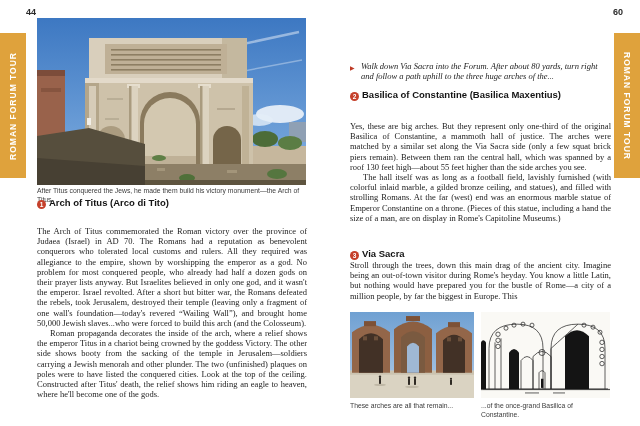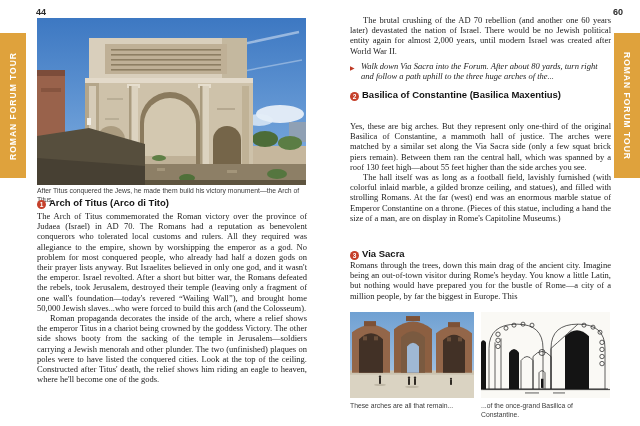--- a/index.html
+++ b/index.html
@@ -27,21 +27,21 @@
              padding-left:11px;text-align:left;}
   .dir-arrow{position:absolute;left:0;top:1.5px;font-size:6px;color:#BE3A26;font-style:normal;
              font-family:"Liberation Sans",sans-serif;}
   svg{display:block;}
 </style>
 </head>
 <body>
 
 <div class="spread">
 
-  <div class="page-num" style="left:36px;top:7px;">44</div>
+  <div class="page-num" style="left:26px;top:7px;">44</div>
 
   <div class="tab tab-left" style="left:0;top:33px;">
     <span>ROMAN FORUM TOUR</span>
   </div>
 
   <div class="photo" style="left:37px;top:18px;width:269px;height:167px;">
     <svg viewBox="0 0 269 167" width="269" height="167" preserveAspectRatio="none">
       <defs>
         <linearGradient id="sky1" x1="0" y1="0" x2="0" y2="1">
           <stop offset="0" stop-color="#3D78C2"></stop>
@@ -101,34 +101,31 @@
       <rect x="108" y="162" width="161" height="5" fill="#5E543F"></rect>
     </svg>
   </div>
 
   <div class="caption" style="left:37px;top:187px;width:269px;">After Titus conquered the Jews, he made them build his victory monument—the Arch of Titus.</div>
 
   <div class="heading" style="left:37px;top:197px;">
     <span class="marker">1</span><span>Arch of Titus (Arco di Tito)</span>
   </div>
 
-  <div class="bodytext" style="left:37px;top:211px;width:270px;">
+  <div class="bodytext" style="left:37px;top:226px;width:270px;">
     <p>The Arch of Titus commemorated the Roman victory over the province of Judaea (Israel) in AD 70. The Romans had a reputation as benevolent conquerors who tolerated local customs and rulers. All they required was allegiance to the empire, shown by worshipping the emperor as a god. No problem for most conquered people, who already had half a dozen gods on their prayer lists anyway. But Israelites believed in only one god, and it wasn't the emperor. Israel revolted. After a short but bitter war, the Romans defeated the rebels, took Jerusalem, destroyed their temple (leaving only a fragment of one wall's foundation—today's revered “Wailing Wall”), and brought home 50,000 Jewish slaves...who were forced to build this arch (and the Colosseum).</p>
     <p class="indent">Roman propaganda decorates the inside of the arch, where a relief shows the emperor Titus in a chariot being crowned by the goddess Victory. The other side shows booty from the sacking of the temple in Jerusalem—soldiers carrying a Jewish menorah and other plunder. The two (unfinished) plaques on poles were to have listed the conquered cities. Look at the top of the ceiling. Constructed after Titus' death, the relief shows him riding an eagle to heaven, where he'll become one of the gods.</p>
   </div>
 
   <div class="page-num" style="left:613px;top:7px;">60</div>
 
   <div class="tab" style="left:614px;top:33px;">
     <span>ROMAN FORUM TOUR</span>
   </div>
 
-  <div class="bodytext" style="left:350px;top:15px;width:261px;">
-    <p class="indent">The brutal crushing of the AD 70 rebellion (and another one 60 years later) devastated the nation of Israel. There would be no Jewish political entity again for almost 2,000 years, until modern Israel was created after World War II.</p>
-  </div>
 
   <div class="direction" style="left:350px;top:61px;width:250px;">
     <span class="dir-arrow">▶</span>
     <span>Walk down Via Sacra into the Forum. After about 80 yards, turn right and follow a path uphill to the three huge arches of the...</span>
   </div>
 
   <div class="heading" style="left:350px;top:89px;">
     <span class="marker">2</span><span>Basilica of Constantine (Basilica Maxentius)</span>
   </div>
 
@@ -136,21 +133,21 @@
     <p>Yes, these are big arches. But they represent only one-third of the original Basilica of Constantine, a mammoth hall of justice. The arches were matched by a similar set along the Via Sacra side (only a few squat brick piers remain). Between them ran the central hall, which was spanned by a roof 130 feet high—about 55 feet higher than the side arches you see.</p>
     <p class="indent">The hall itself was as long as a football field, lavishly furnished (with colorful inlaid marble, a gilded bronze ceiling, and statues), and filled with strolling Romans. At the far (west) end was an enormous marble statue of Emperor Constantine on a throne. (Pieces of this statue, including a hand the size of a man, are on display in Rome's Capitoline Museums.)</p>
   </div>
 
 
   <div class="heading" style="left:350px;top:248px;">
     <span class="marker">3</span><span>Via Sacra</span>
   </div>
 
   <div class="bodytext" style="left:350px;top:260px;width:261px;">
-    <p>Romans through the trees, down this main drag of the ancient city. Imagine being an out-of-town visitor during Rome's heyday. You know a little Latin, but nothing would have prepared you for the bustle of Rome—a city of a million people, by far the biggest in Europe. This</p>
+    <p>Stroll through the trees, down this main drag of the ancient city. Imagine being an out-of-town visitor during Rome's heyday. You know a little Latin, but nothing would have prepared you for the bustle of Rome—a city of a million people, by far the biggest in Europe. This</p>
   </div>
 
   <div class="photo" style="left:350px;top:312px;width:124px;height:86px;">
     <svg viewBox="0 0 124 85" width="124" height="86" preserveAspectRatio="none">
       <defs>
         <linearGradient id="sky2" x1="0" y1="0" x2="0" y2="1">
           <stop offset="0" stop-color="#6FA0D2"></stop>
             <stop offset="1" stop-color="#B3CCE8"></stop>
         </linearGradient>
       </defs>

